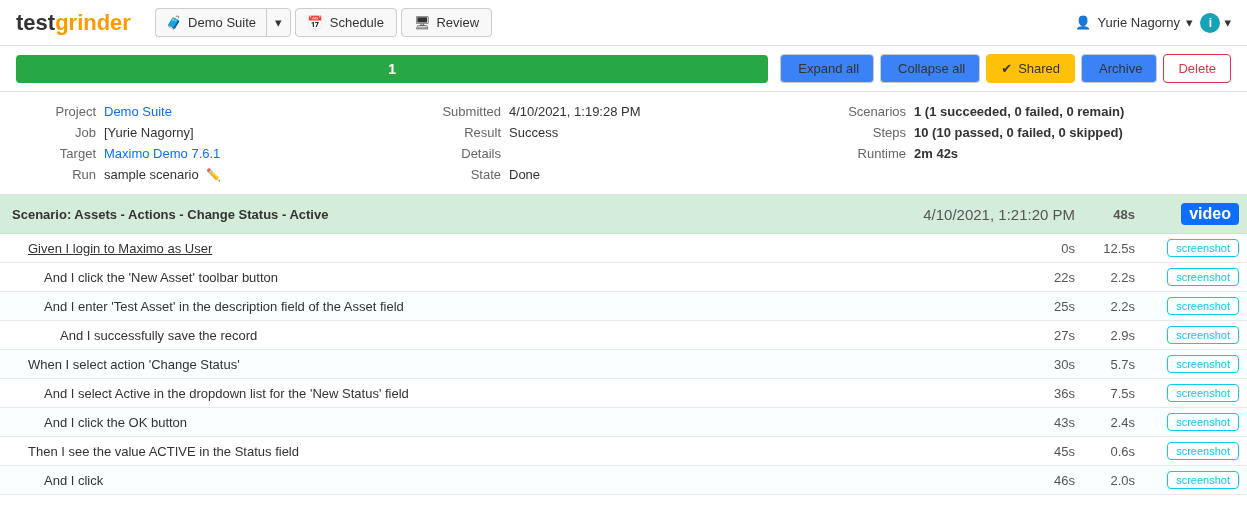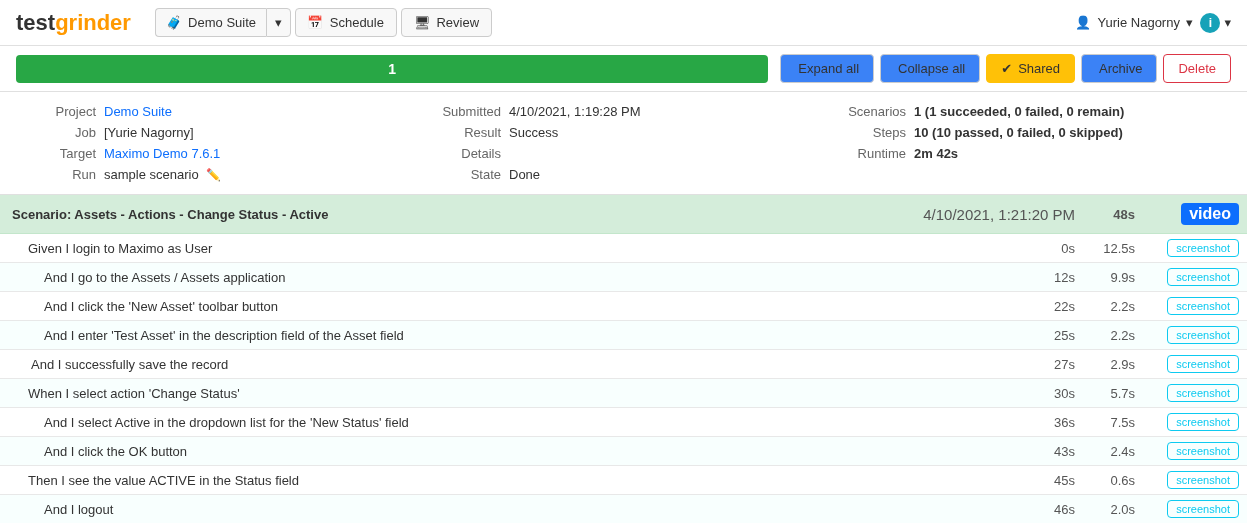--- a/index.html
+++ b/index.html
@@ -168,45 +168,39 @@
       <td style="font-weight:600;font-size:13px;">Scenario: Assets - Actions - Change Status - Active</td>
       <td class="time-col" style="text-align:right;font-size:15px;font-weight:400;color:#555;white-space:nowrap;">4/10/2021, 1:21:20 PM</td>
       <td class="duration-col" style="font-weight:600;text-align:right;">48s</td>
       <td class="badge-col">
         <span class="badge-video">video</span>
       </td>
     </tr>
   </thead>
   <tbody id="steps-body">
   <tr class="step-row indent-1" style="background: rgb(255, 255, 255);">
-        <td class="step-text" style="padding-left: 28px;">Given I login to Maximo as User</td>
+        <td class="step-text" style="padding-left: 28px; text-decoration: underline;">Given I login to Maximo as User</td>
         <td class="time-col">0s</td>
         <td class="duration-col">12.5s</td>
-        <td class="badge-col"><span class="badge-screenshot">screenshot</span></td>
-      </tr>
-      <tr class="step-row indent-2" style="background: rgb(248, 255, 254);">
-        <td class="step-text" style="padding-left: 44px;">And I go to the Assets / Assets application</td>
-        <td class="time-col">12s</td>
-        <td class="duration-col">9.9s</td>
         <td class="badge-col"><span class="badge-screenshot">screenshot</span></td>
       </tr>
       <tr class="step-row indent-2" style="background: rgb(255, 255, 255);">
         <td class="step-text" style="padding-left: 44px;">And I click the 'New Asset' toolbar button</td>
         <td class="time-col">22s</td>
         <td class="duration-col">2.2s</td>
         <td class="badge-col"><span class="badge-screenshot">screenshot</span></td>
       </tr>
       <tr class="step-row indent-2" style="background: rgb(248, 255, 254);">
         <td class="step-text" style="padding-left: 44px;">And I enter 'Test Asset' in the description field of the Asset field</td>
         <td class="time-col">25s</td>
         <td class="duration-col">2.2s</td>
         <td class="badge-col"><span class="badge-screenshot">screenshot</span></td>
       </tr>
       <tr class="step-row indent-2" style="background: rgb(255, 255, 255);">
-        <td class="step-text" style="padding-left: 31px; margin-top: 24px;">And I successfully save the record</td>
+        <td class="step-text" style="padding-left: 60px; margin-top: 24px;">And I successfully save the record</td>
         <td class="time-col">27s</td>
         <td class="duration-col">2.9s</td>
         <td class="badge-col"><span class="badge-screenshot">screenshot</span></td>
       </tr>
       <tr class="step-row indent-1" style="background: rgb(248, 255, 254);">
         <td class="step-text" style="padding-left: 28px;">When I select action 'Change Status'</td>
         <td class="time-col">30s</td>
         <td class="duration-col">5.7s</td>
         <td class="badge-col"><span class="badge-screenshot">screenshot</span></td>
       </tr>
@@ -222,19 +216,19 @@
         <td class="duration-col">2.4s</td>
         <td class="badge-col"><span class="badge-screenshot">screenshot</span></td>
       </tr>
       <tr class="step-row indent-1" style="background: rgb(255, 255, 255);">
         <td class="step-text" style="padding-left: 28px;">Then I see the value ACTIVE in the Status field</td>
         <td class="time-col">45s</td>
         <td class="duration-col">0.6s</td>
         <td class="badge-col"><span class="badge-screenshot">screenshot</span></td>
       </tr>
       <tr class="step-row indent-2" style="background: rgb(248, 255, 254);">
-        <td class="step-text" style="padding-left: 44px;">And I logout</td>
+        <td class="step-text" style="padding-left: 44px;">And I click</td>
         <td class="time-col">46s</td>
         <td class="duration-col">2.0s</td>
         <td class="badge-col"><span class="badge-screenshot">screenshot</span></td>
       </tr>
     </tbody>
 </table>
 
 </body></html>

